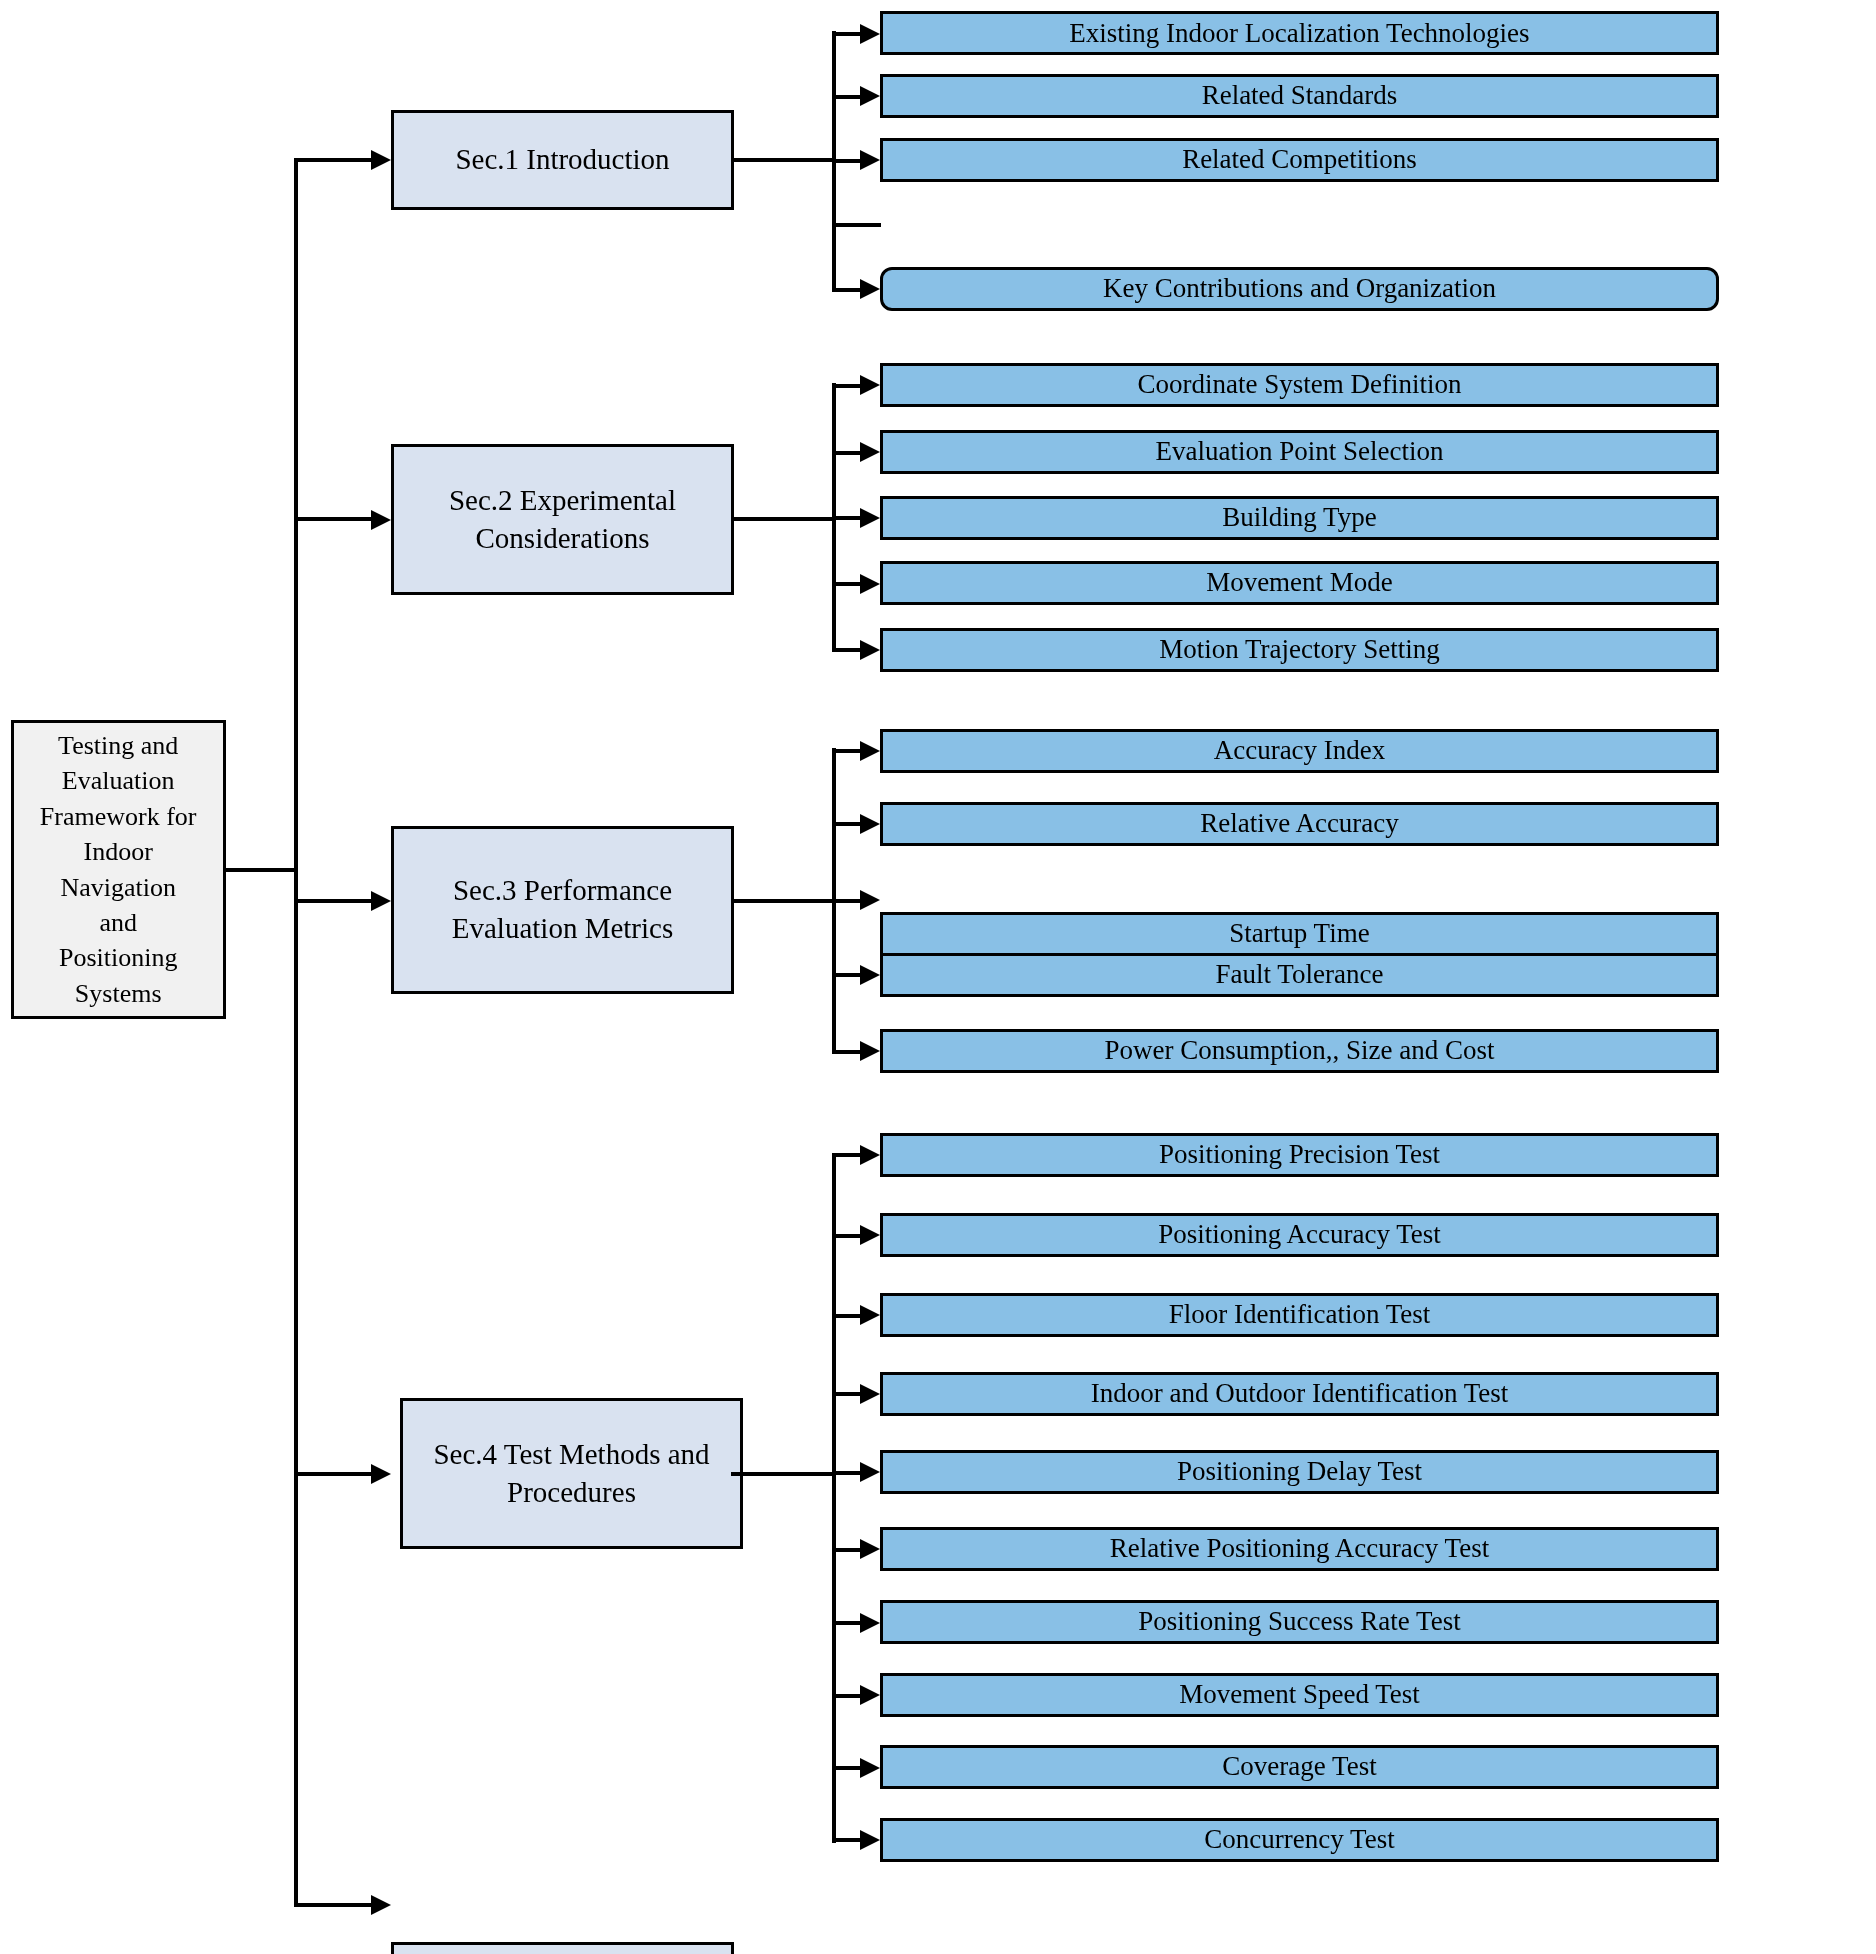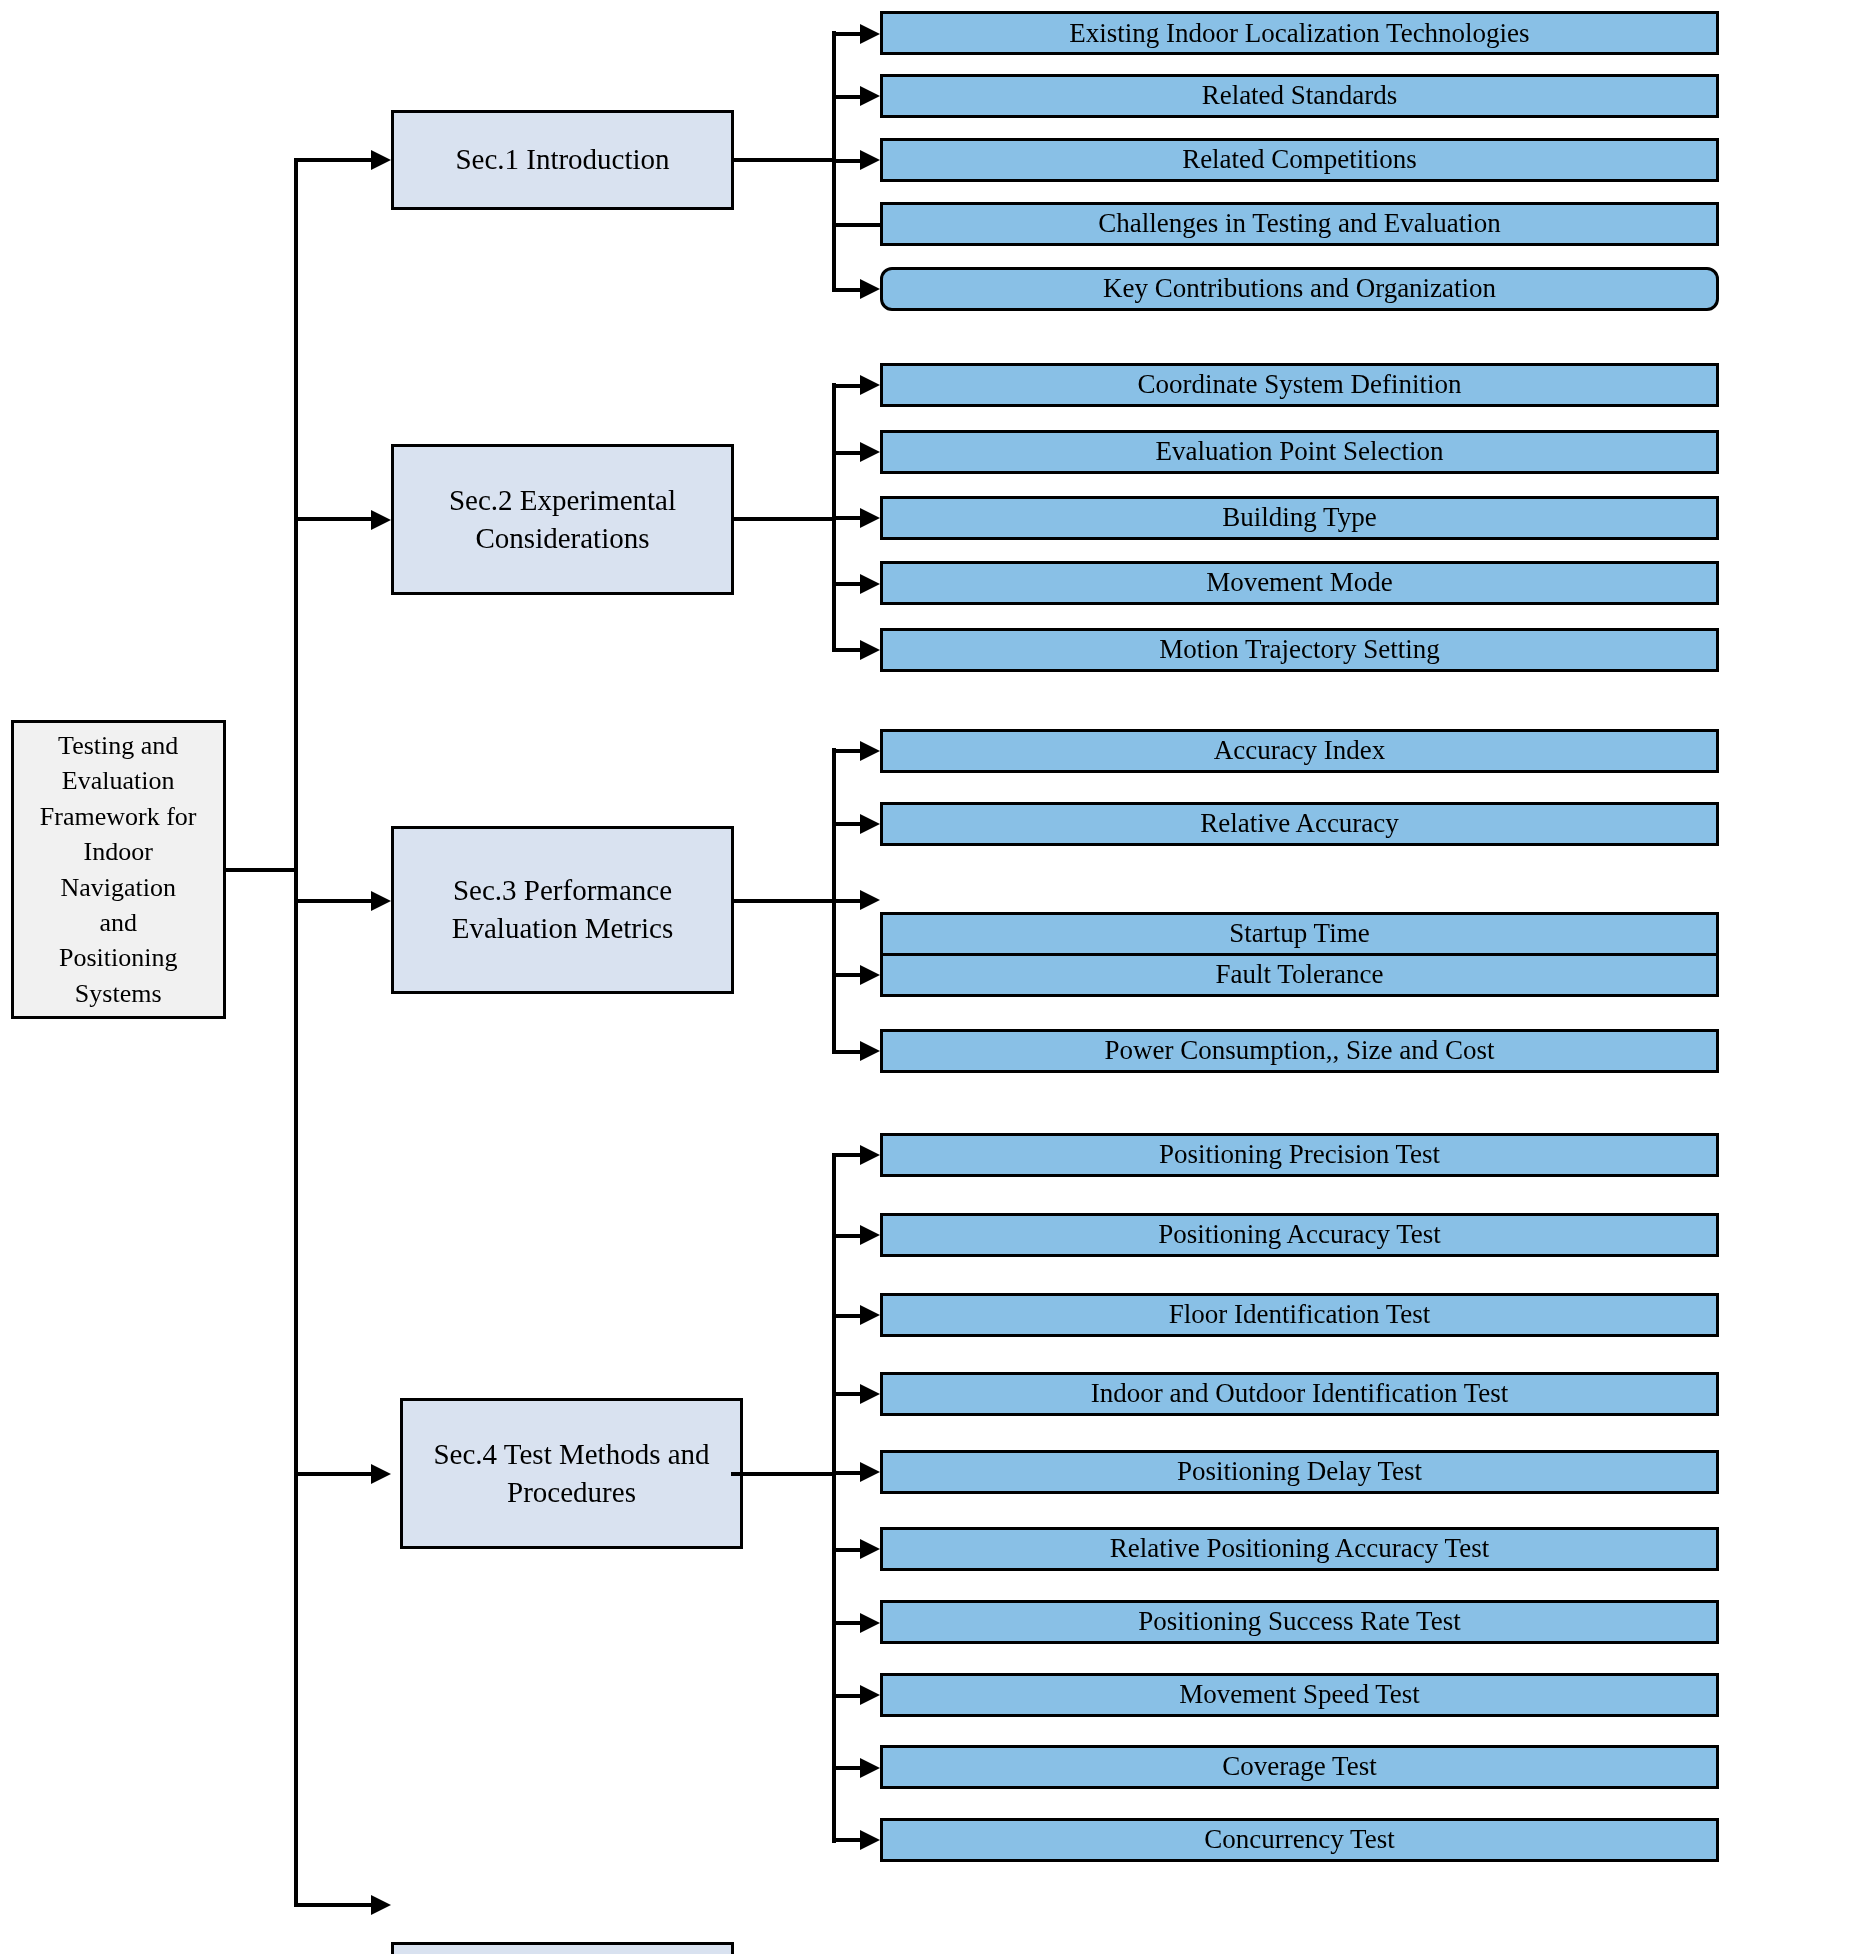--- a/index.html
+++ b/index.html
@@ -87,21 +87,20 @@
   <div class="arrow" style="left:860px;top:86px;"></div>
   <div class="hline" style="left:832px;top:159px;width:29px;"></div>
   <div class="arrow" style="left:860px;top:150px;"></div>
   <div class="hline" style="left:832px;top:223px;width:49px;"></div>
   <div class="hline" style="left:832px;top:288px;width:29px;"></div>
   <div class="arrow" style="left:860px;top:279px;"></div>
 
   <div class="box child" style="top:11.4px;">Existing Indoor Localization Technologies</div>
   <div class="box child" style="top:74px;">Related Standards</div>
   <div class="box child" style="top:138px;">Related Competitions</div>
-  <div class="box child" style="top:202px;">Challenges in Testing and Evaluation</div>
   <div class="box child" style="top:267px;border-radius:12px;">Key Contributions and Organization</div>
 
   <div class="hline" style="left:832px;top:384px;width:29px;"></div>
   <div class="arrow" style="left:860px;top:375px;"></div>
   <div class="hline" style="left:832px;top:451px;width:29px;"></div>
   <div class="arrow" style="left:860px;top:442px;"></div>
   <div class="hline" style="left:832px;top:516px;width:29px;"></div>
   <div class="arrow" style="left:860px;top:508px;"></div>
   <div class="hline" style="left:832px;top:582px;width:29px;"></div>
   <div class="arrow" style="left:860px;top:574px;"></div>

